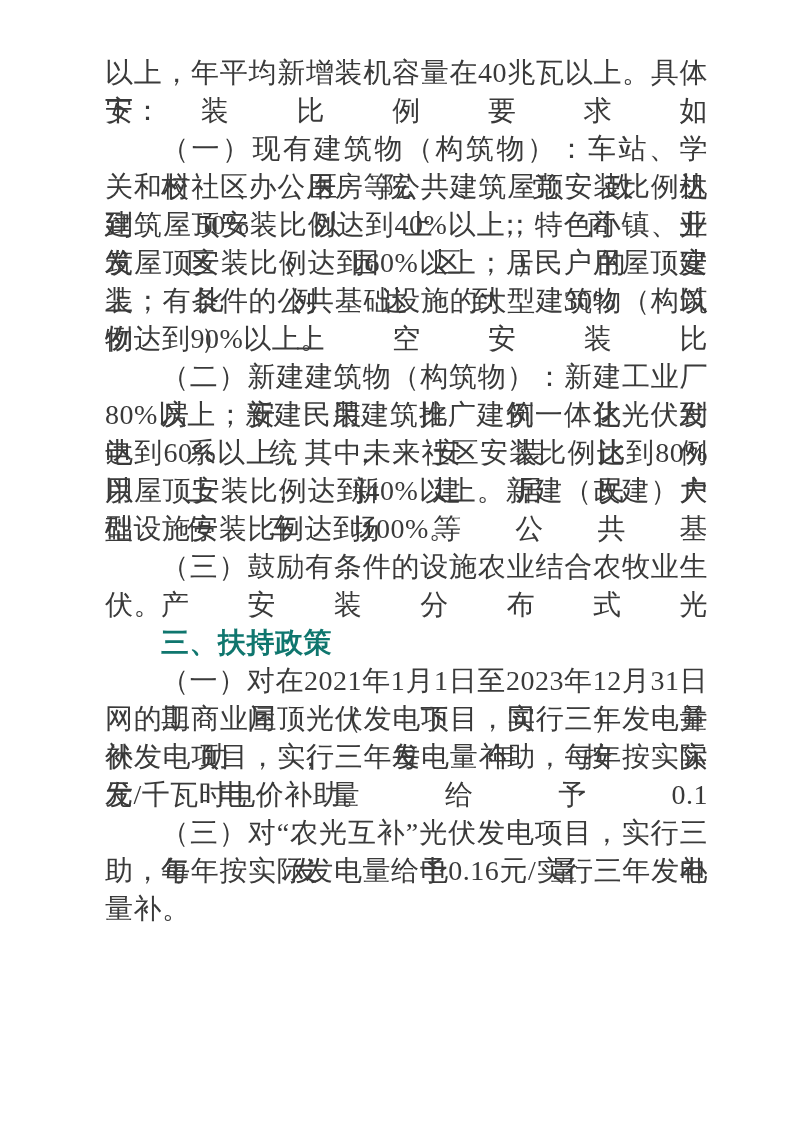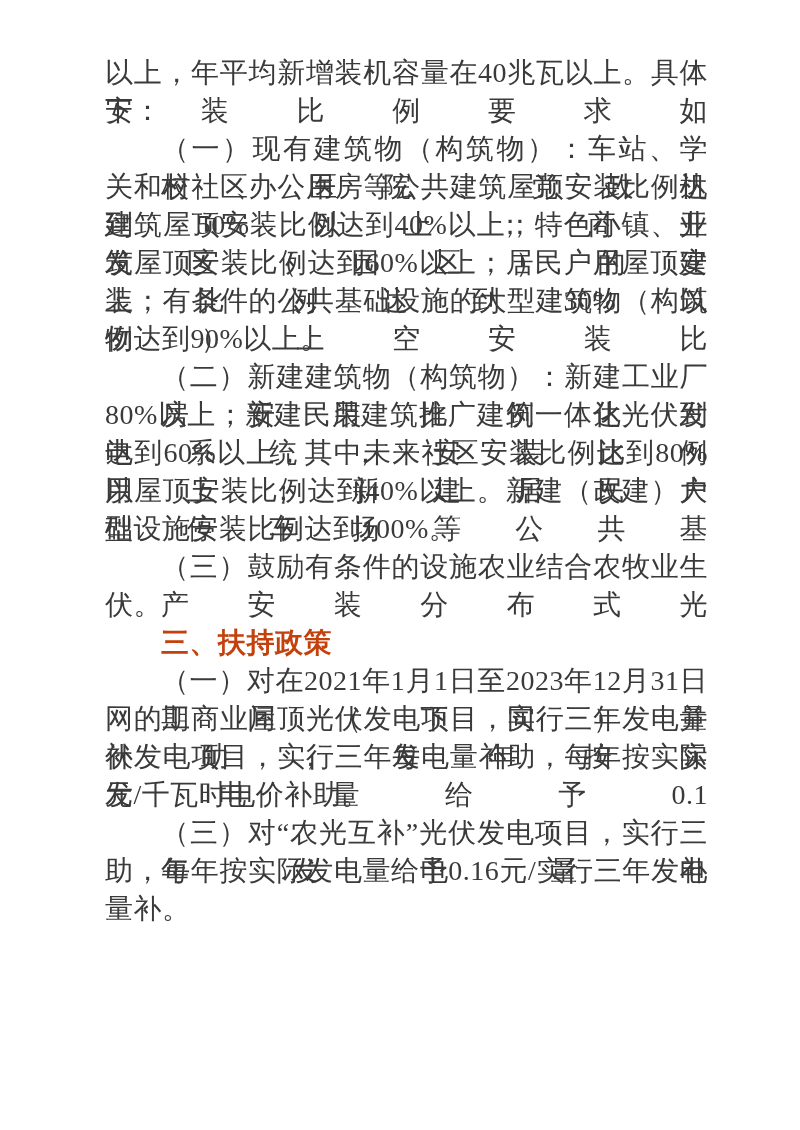--- a/index.html
+++ b/index.html
@@ -41,21 +41,21 @@
   }
   .line.first {
     padding-left: 56px;
   }
   .line.last {
     text-align-last: left;
   }
   .heading .line {
     font-family: Liberation Sans, sans-serif;
     font-weight: 700;
-    color: #c2410c;
+    color: #0f766e;
     text-align-last: left;
   }
 </style>
 </head>
 <body>
 
 <div class="page">
   <div class="doc-body">
       <div class="block paragraph">
         <div class="line">以上，年平均新增装机容量在40兆瓦以上。具体安装比例要求如</div>

